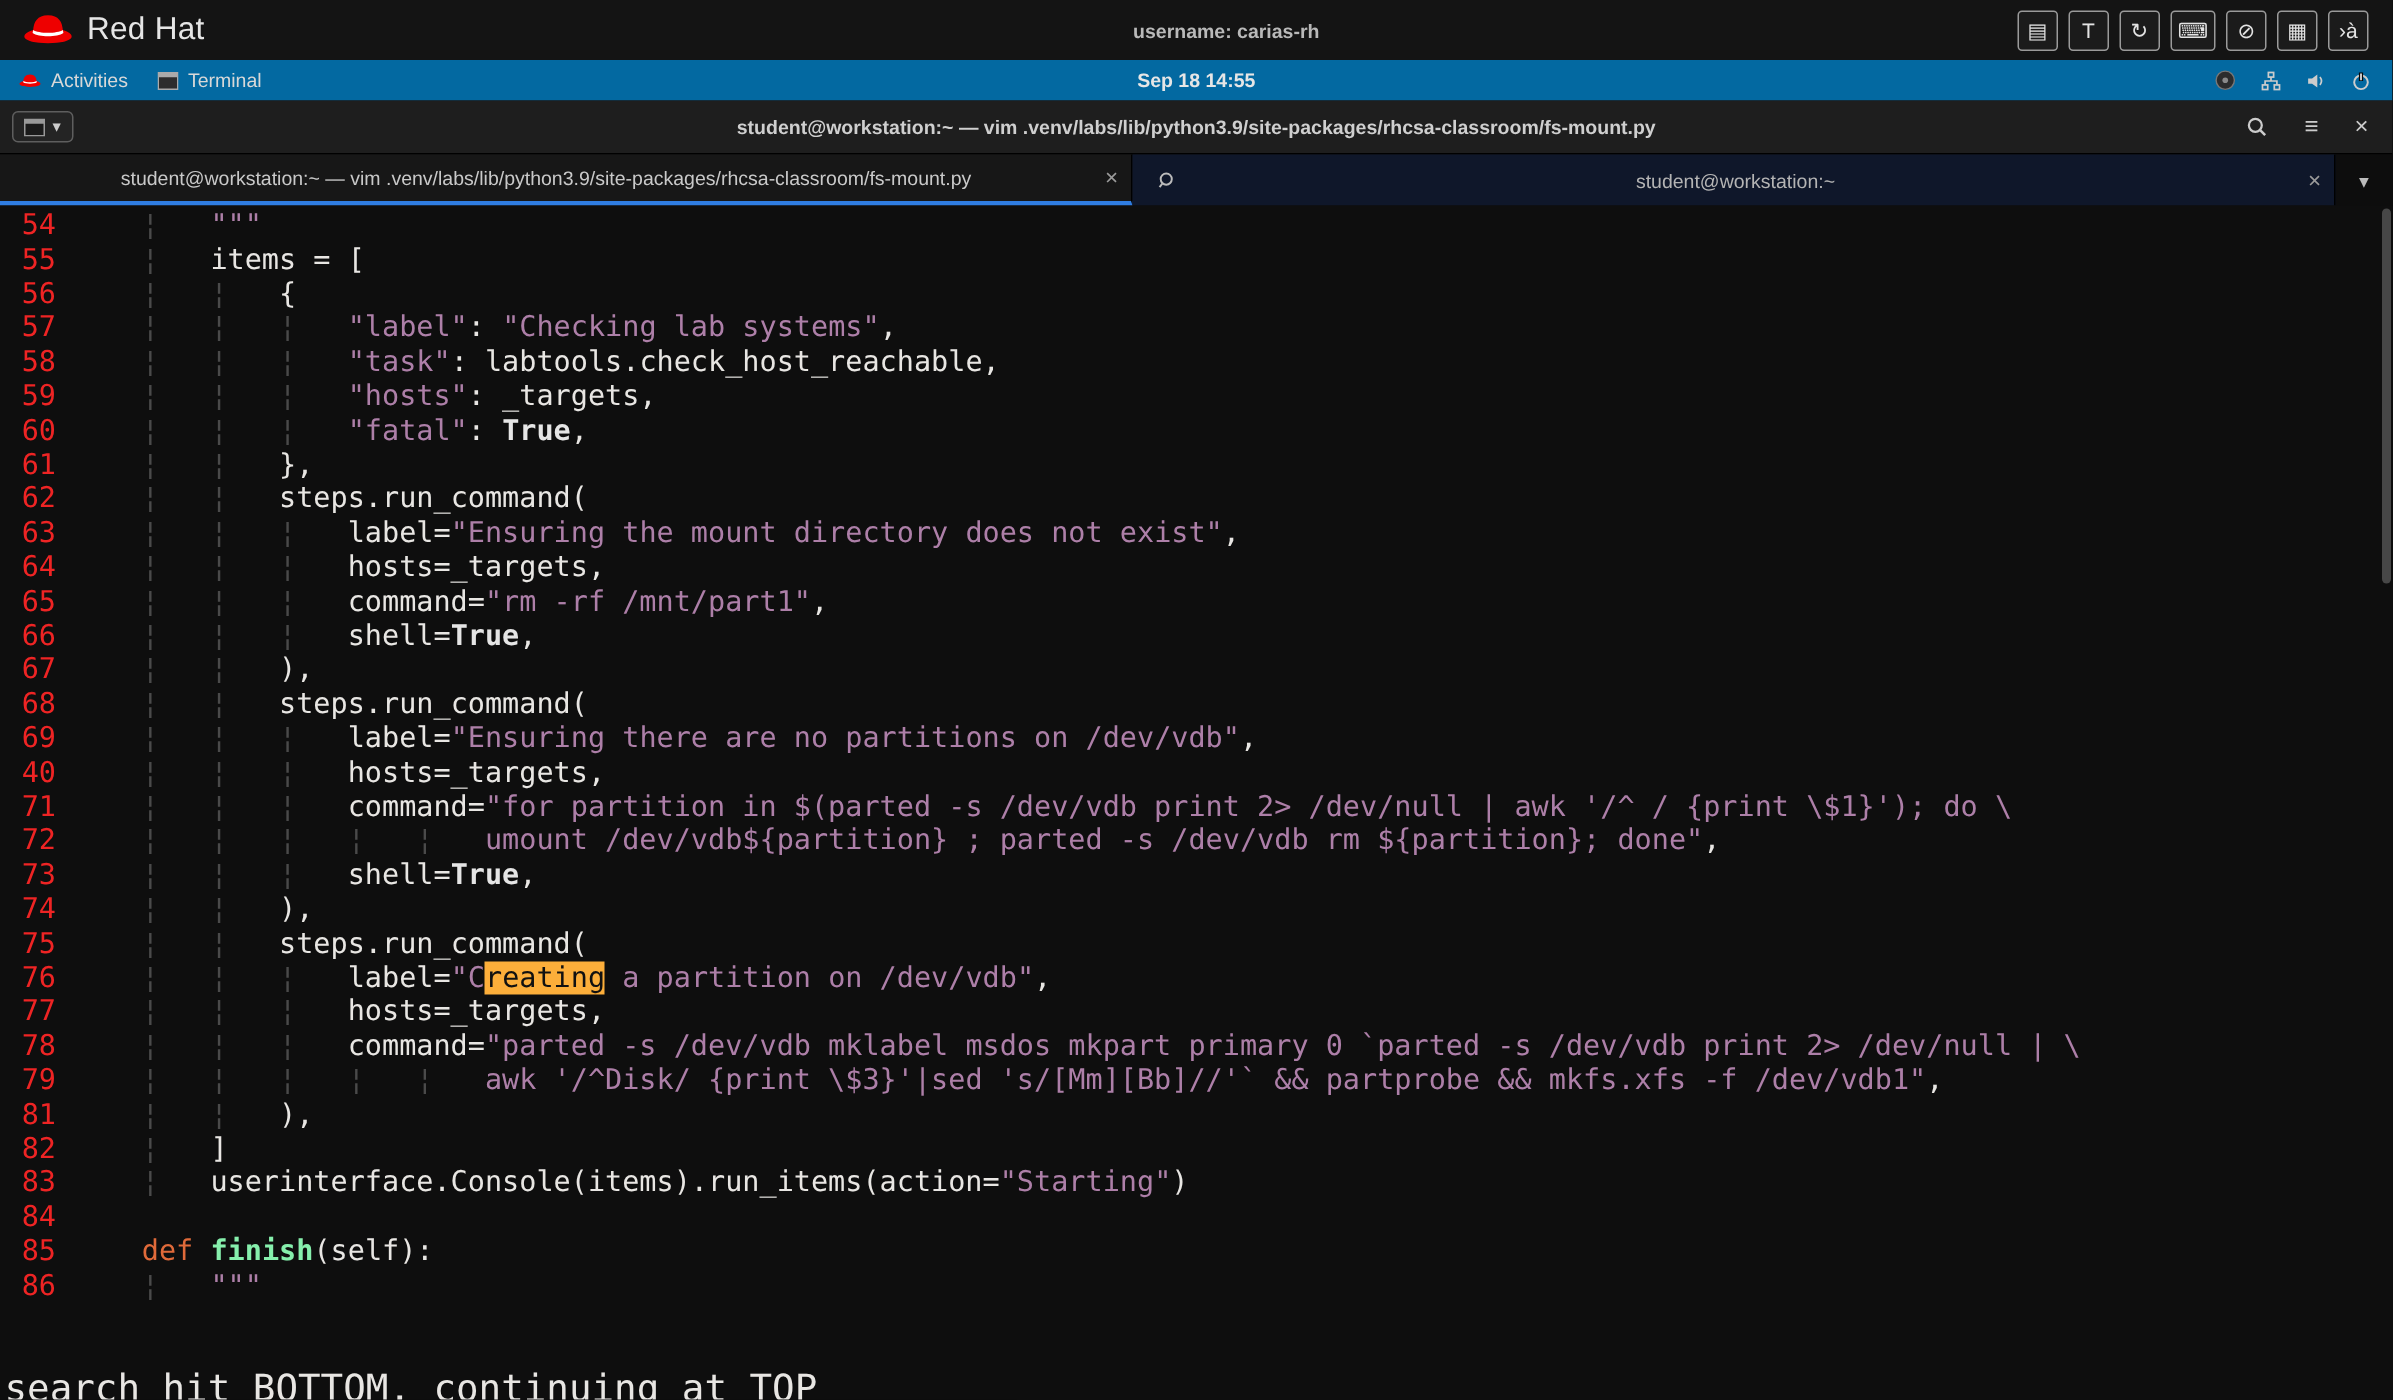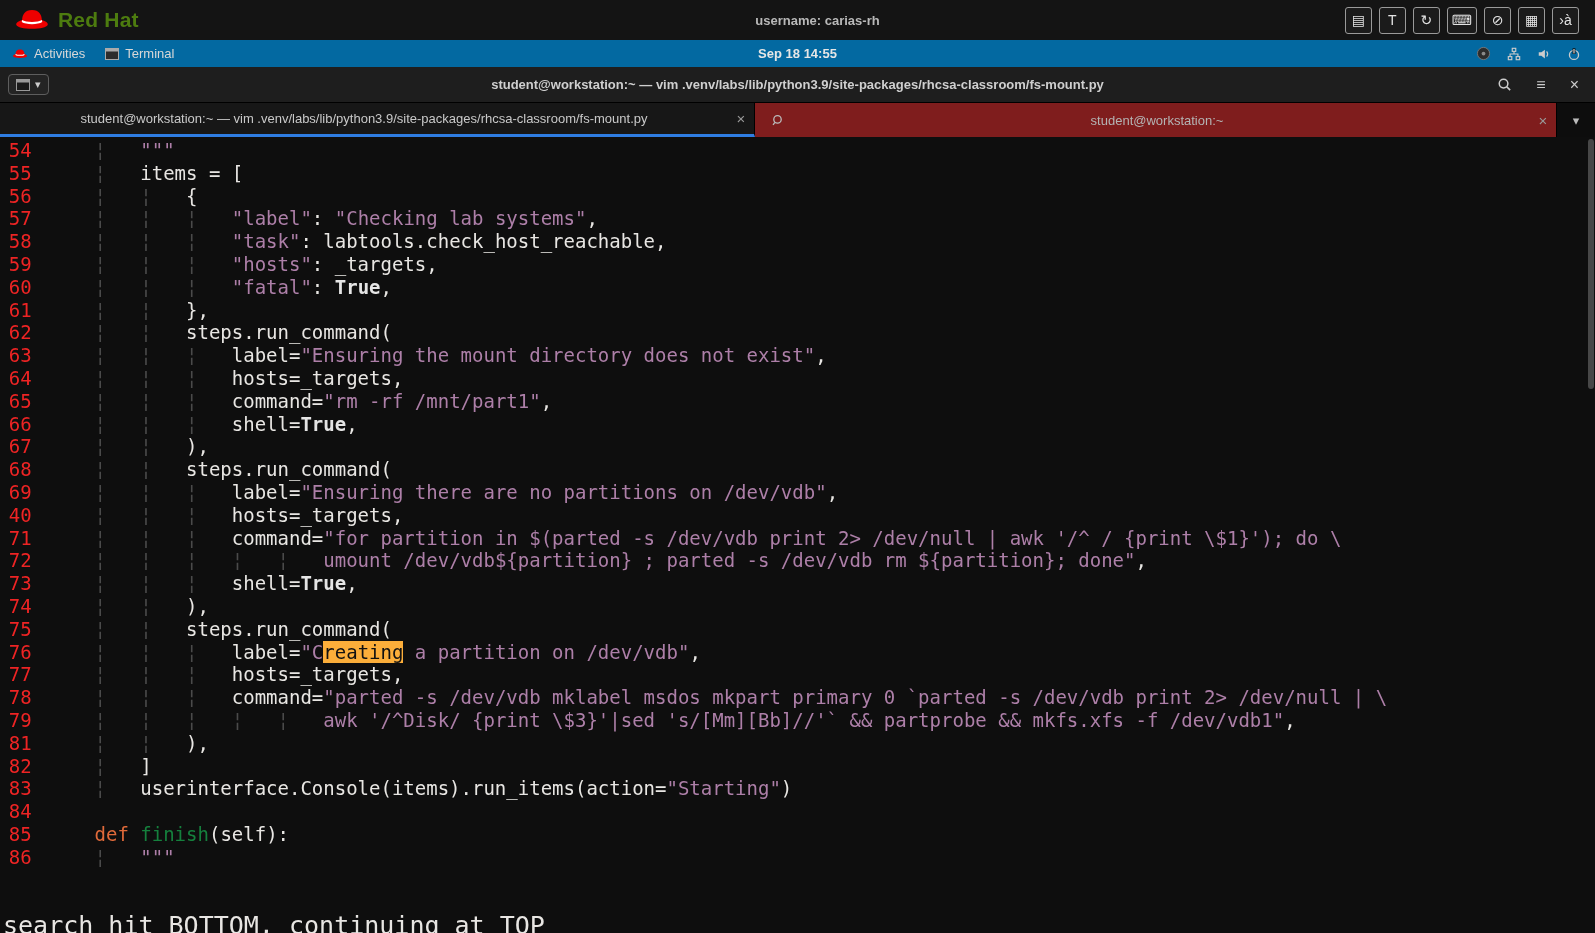--- a/index.html
+++ b/index.html
@@ -7,21 +7,21 @@
   body {
     width:1595px; height:933px; overflow:hidden;
     background:#0e0e0e;
     font-family:"Liberation Sans", sans-serif;
     -webkit-font-smoothing:antialiased;
   }
 
   
   .redhat-bar { height:40px; background:#141414; display:flex; align-items:center; position:relative; }
   .brand { display:flex; align-items:center; gap:8px; padding-left:14px; z-index:2; }
-  .brand-text { color:#4d7c0f; font-weight:bold; font-size:21px; letter-spacing:0.2px; }
+  .brand-text { color:#e5e5e5; font-weight:normal; font-size:21px; letter-spacing:0.2px; }
   .rh-center { position:absolute; left:0; right:0; text-align:center; color:#b9b9b9; font-size:13px; font-weight:bold;padding-left:40px; }
   .rh-icons { margin-left:auto; display:flex; gap:7px; padding-right:16px; z-index:2; }
   .rh-icon-btn { min-width:27px; height:27px; padding:0 4px; border:1px solid #9a9a9a; border-radius:3px;
     color:#e3e3e3; display:flex; align-items:center; justify-content:center; font-size:14px; background:#1b1b1b; cursor:default; }
 
   
   .gnome-bar { height:27px; background:#0369a1; display:flex; align-items:center; color:#d8d8d8; font-size:13px; position:relative; }
   .gb-left { display:flex; align-items:center; gap:20px; padding-left:12px; z-index:2; }
   .gb-item { display:flex; align-items:center; gap:6px; }
   .gb-clock { position:absolute; left:0; right:0; text-align:center; font-weight:bold; color:#e6e6e6; }
@@ -31,36 +31,36 @@
   .titlebar { height:36px; background:#1e1e1e; display:flex; align-items:center; position:relative; border-bottom:1px solid #000; }
   .tb-left { margin-left:8px; display:flex; align-items:center; gap:5px; border:1px solid #5e5e5e; border-radius:4px;
     padding:3px 7px; background:#242424; z-index:2; color:#ccc; font-size:11px; }
   .tb-title { position:absolute; left:0; right:0; text-align:center; color:#cfcfcf; font-size:13px; font-weight:bold; }
   .tb-right { margin-left:auto; display:flex; align-items:center; gap:24px; padding-right:16px; z-index:2; color:#cccccc; font-size:16px; }
 
   
   .tabbar { height:34px; background:#0d0d0d; display:flex; align-items:stretch; }
   .tab { position:relative; display:flex; align-items:center; font-size:13px; color:#c9c9c9; border-right:1px solid #000; }
   .tab-active { width:755px; background:#171717; border-bottom:3px solid #2f7de2; }
-  .tab-inactive { flex:1; background:#7f1d1d; color:#b4b4b4; }
+  .tab-inactive { flex:1; background:#0f172a; color:#b4b4b4; }
   .tab-label { flex:1; text-align:center; white-space:nowrap; overflow:hidden; text-overflow:ellipsis; padding:0 6px; }
   .tab-close { width:26px; text-align:center; color:#9a9a9a; font-size:15px; }
   .tab-icon { display:flex; align-items:center; padding-left:16px; }
   .tab-chevron { width:38px; display:flex; align-items:center; justify-content:center; color:#bbbbbb; font-size:13px; background:#0d0d0d; }
 
   
   .terminal { position:relative; height:796px; background:#0e0e0e; padding-top:2px; }
   .term-lines { font-family:"DejaVu Sans Mono", monospace; font-size:19px; line-height:22.8px; padding-left:3px; }
   .row { white-space:pre; height:22.8px; }
-  .lnum { display:inline-block; width:3ch; text-align:center; margin-right:1ch; color:#ee2424; }
+  .lnum { display:inline-block; width:3ch; text-align:right; margin-right:1ch; color:#ee2424; }
   .guide { color:#4a4a4a; }
   .t-p { color:#e8e6e3; }
   .t-s { color:#ad7fa8; }
   .t-b { color:#e5e5e5; font-weight:bold; }
-  .t-f { color:#15803d; font-weight:normal; }
+  .t-f { color:#86efac; font-weight:bold; }
   .t-k { color:#e06a3a; }
   .t-h { background:#fcae3a; color:#111111; }
 
   .statusline { position:absolute; left:0; right:0; top:755px; height:23px;
     font-family:"DejaVu Sans Mono", monospace; font-size:25px; line-height:22.8px; color:#e8e6e3; white-space:pre; }
   .st-msg { position:absolute; left:3px; }
 
   .scrollbar-thumb { position:absolute; right:1px; top:2px; width:6px; height:250px; background:#474747; border-radius:3px; }
 
   svg { display:block; }

